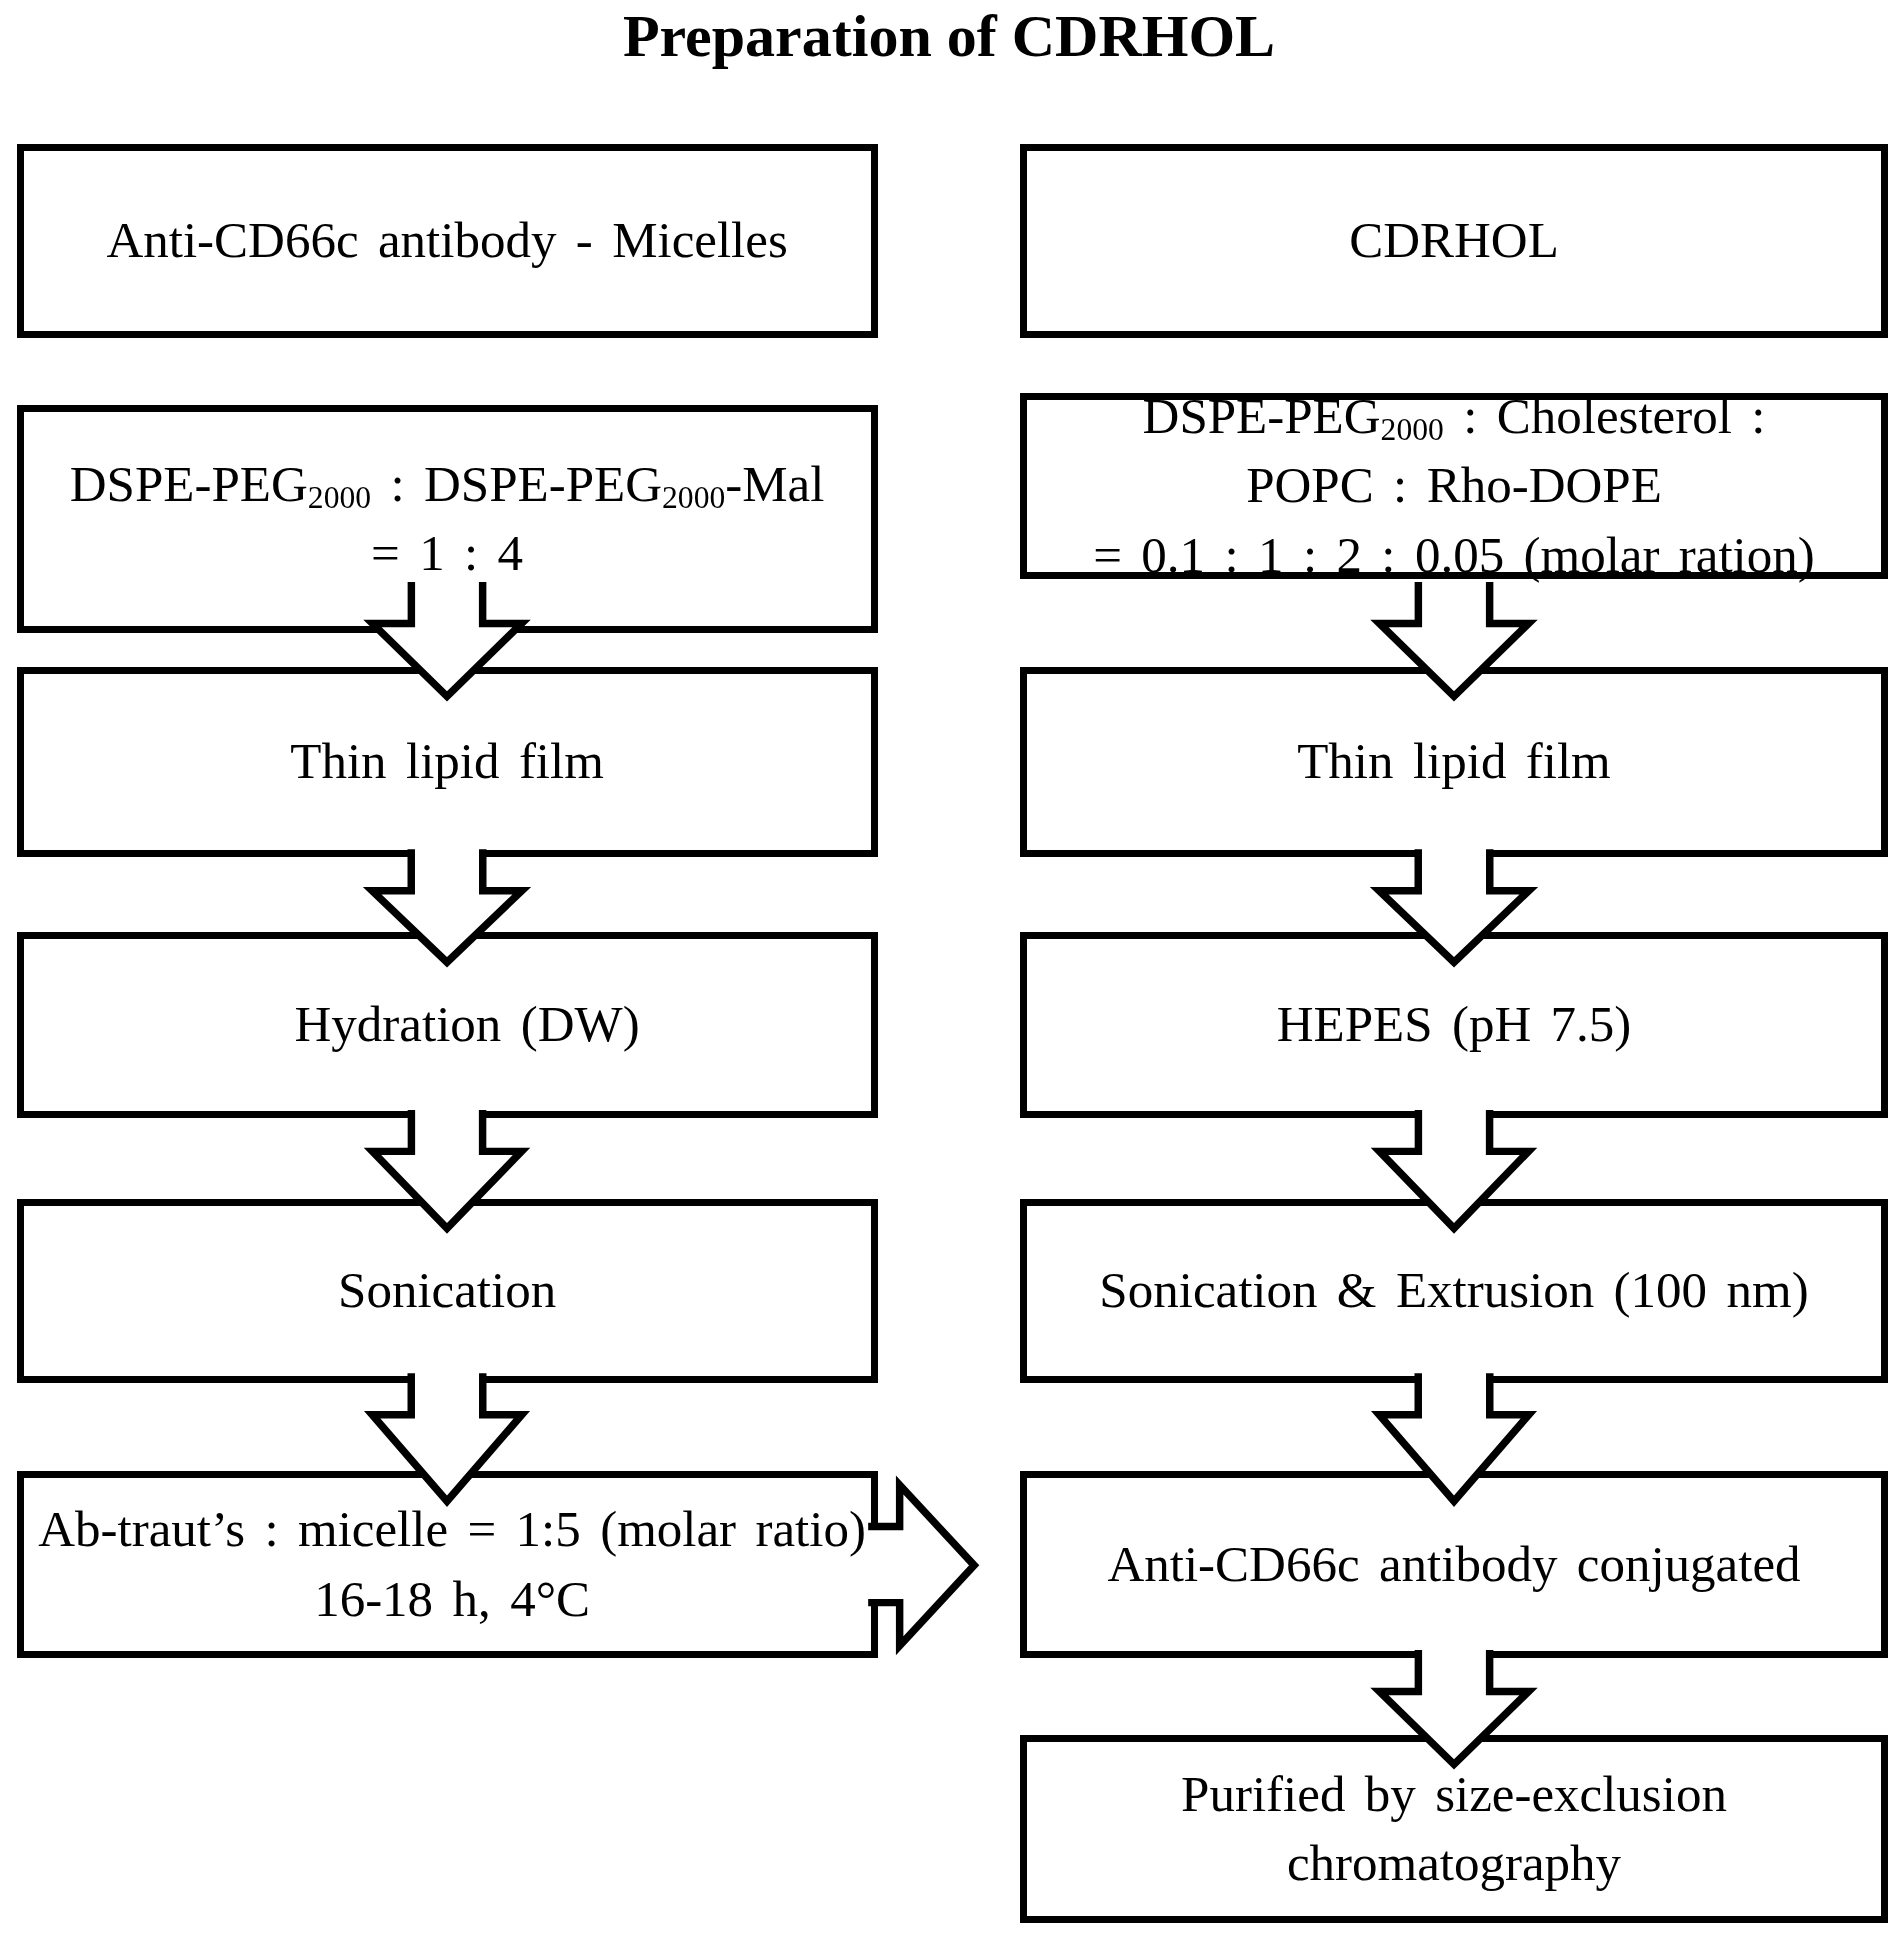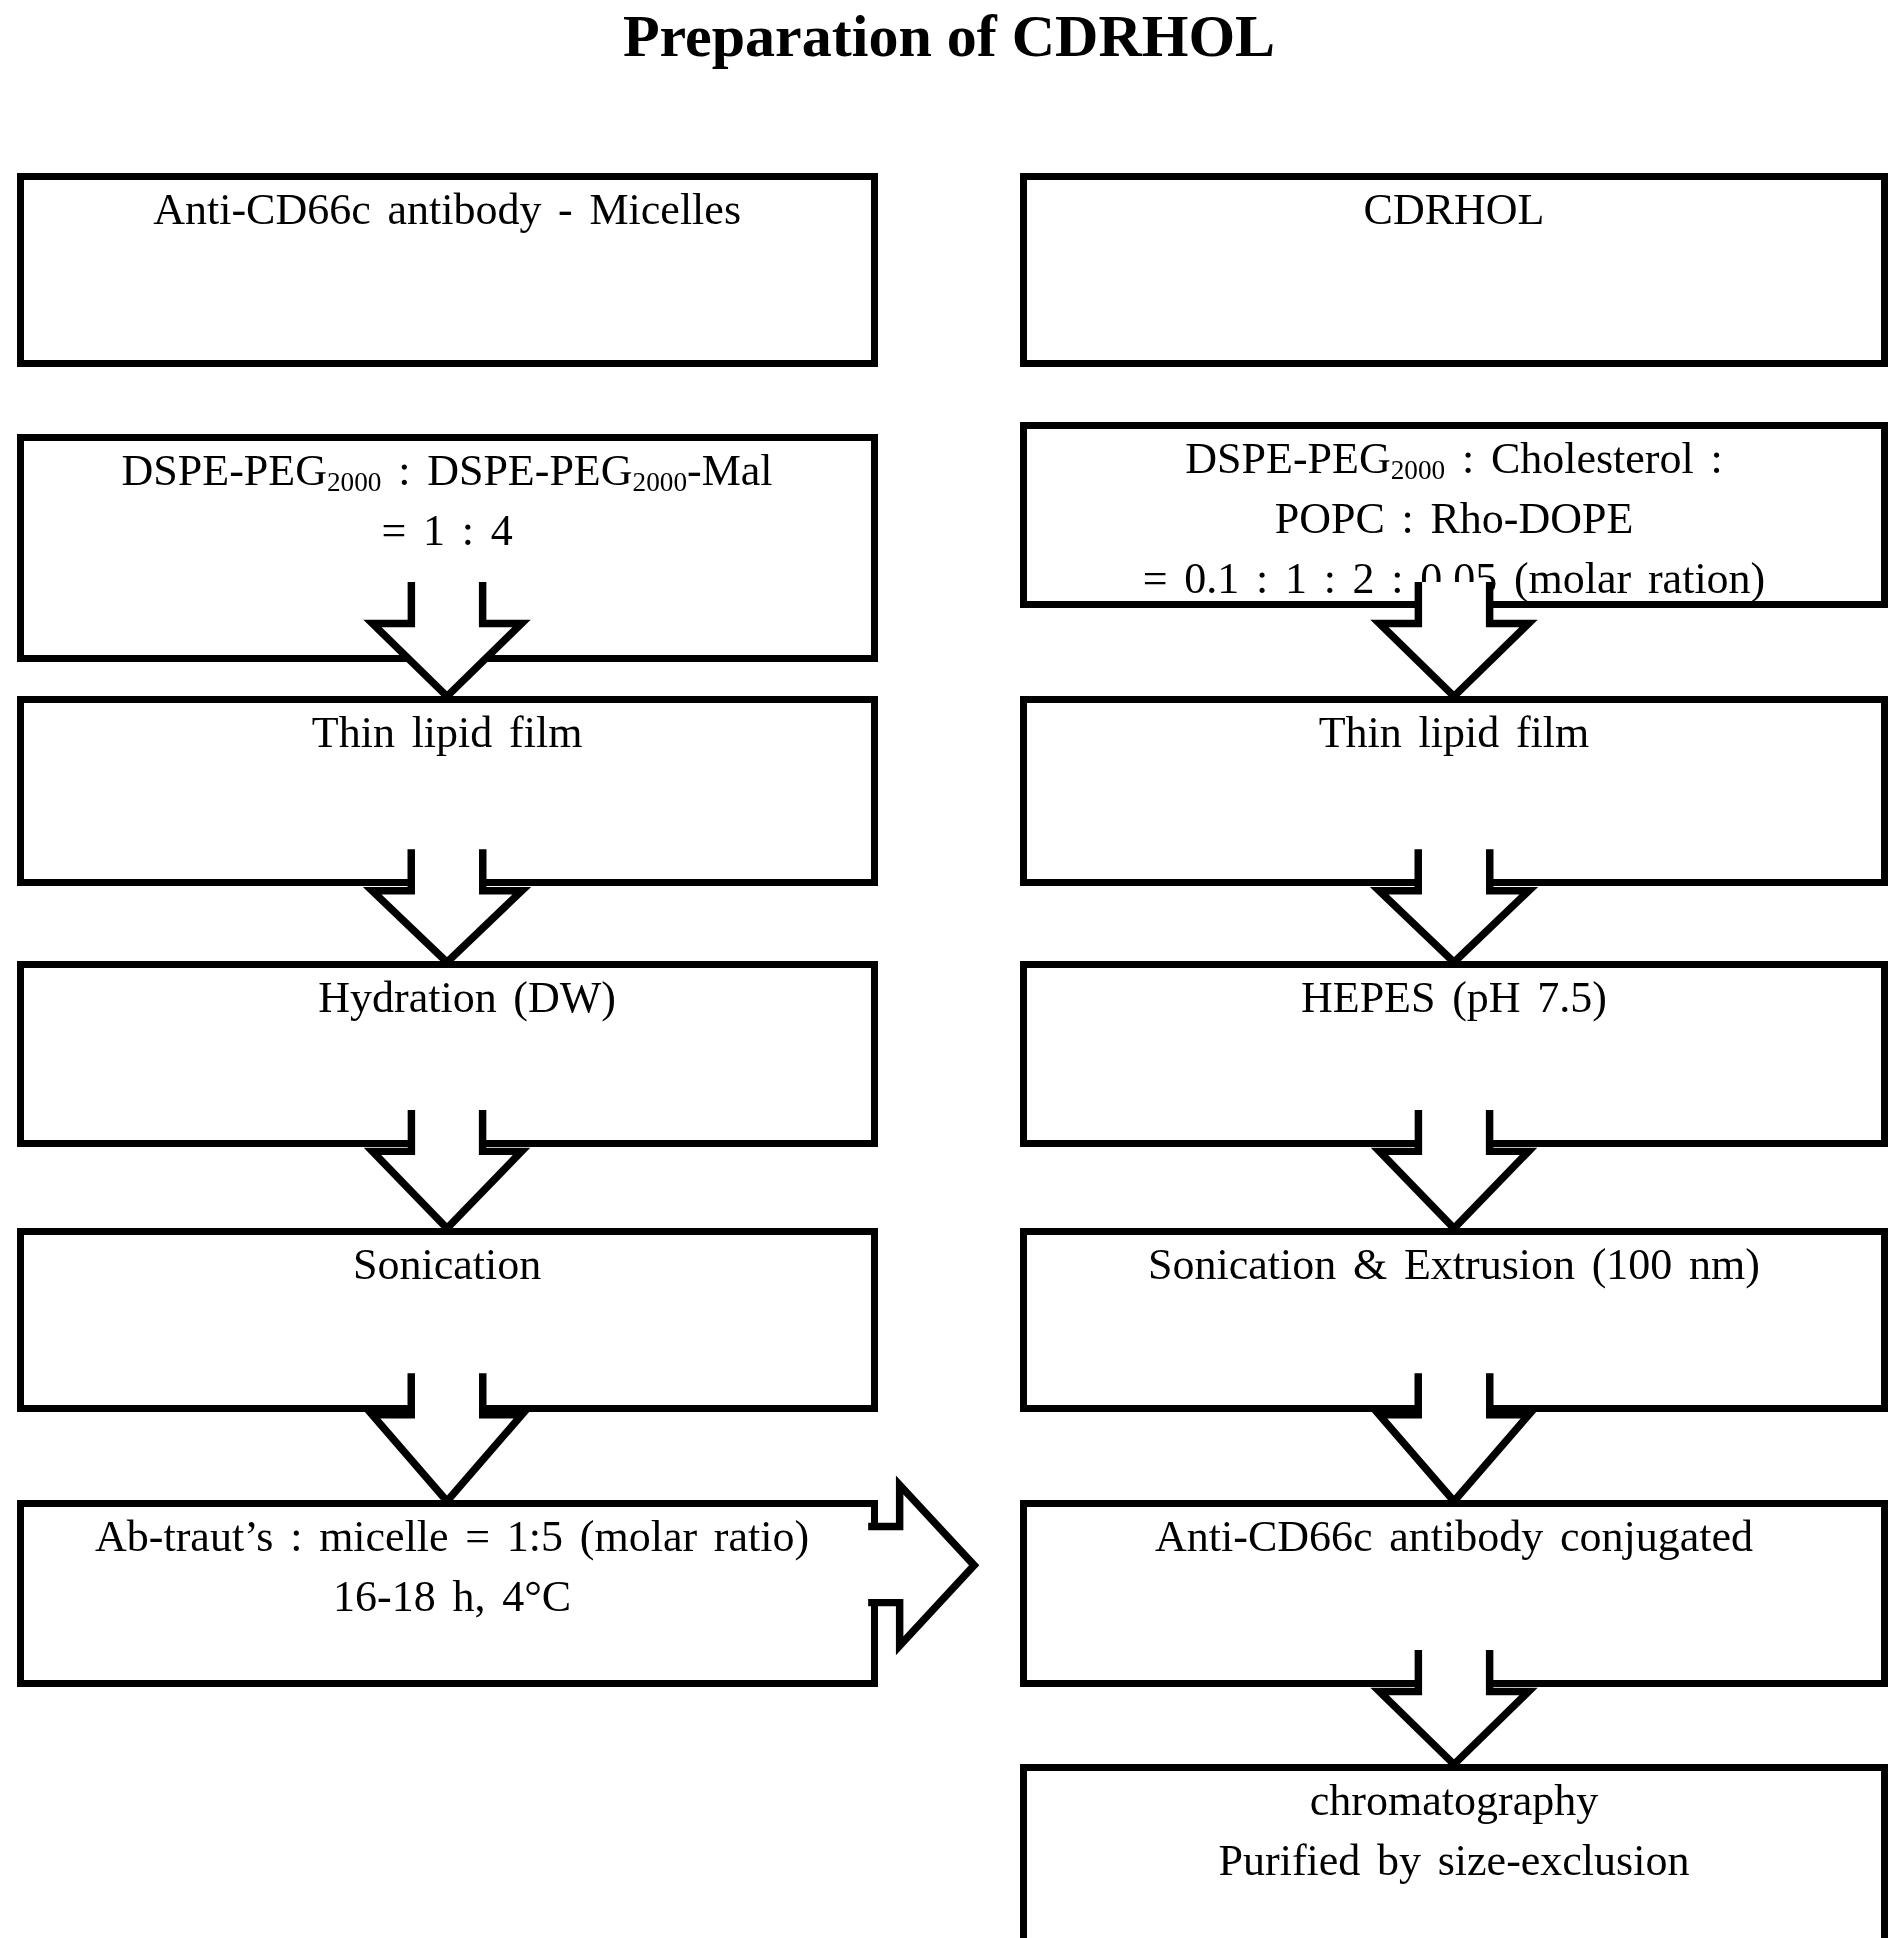--- a/index.html
+++ b/index.html
@@ -19,26 +19,26 @@
     letter-spacing:0px;
   }
   .box{
     position:absolute;
     box-sizing:border-box;
     border:7.5px solid #000;
     background:#fff;
     display:flex;
     flex-direction:column;
     align-items:center;
+    justify-content:center;
     text-align:center;
-    font-size:44px;
+    font-size:51px;
     line-height:1.36;
     word-spacing:0.13em;
     z-index:1;
-    margin-top:29px;
   }
   .box .line{white-space:nowrap;}
   .box .sub{
     font-size:0.62em;
     vertical-align:-0.22em;
   }
   .arrow{
     position:absolute;
     overflow:visible;
     z-index:2;
@@ -90,22 +90,22 @@
 <div class="box" style="left:1020px; top:932px; width:868px; height:186px;">
     <div class="line"><span>HEPES (pH 7.5)</span></div>
   </div>
 <div class="box" style="left:1020px; top:1199px; width:868px; height:184px;">
     <div class="line"><span>Sonication &amp; Extrusion (100 nm)</span></div>
   </div>
 <div class="box" style="left:1020px; top:1471px; width:868px; height:187px;">
     <div class="line"><span>Anti-CD66c antibody conjugated</span></div>
   </div>
 <div class="box" style="left:1020px; top:1735px; width:868px; height:188px;">
+    <div class="line"><span>Purified by size-exclusion</span></div>
     <div class="line"><span>chromatography</span></div>
-    <div class="line"><span>Purified by size-exclusion</span></div>
   </div>
 
 <svg class="arrow" style="left:868px; top:1485px;" width="113" height="164" viewBox="0 0 136 198">
   <path d="M0 50 L38 50 L38 0 L128 97 L38 194 L38 142 L0 142"></path>
 </svg>
 
 <svg class="arrow" width="158" height="121" viewBox="0 0 190 146" style="left: 368px; top: 582px;">
     <path d="M52 0 L52 50 L5 50 L95 138 L185 50 L138 50 L138 0"></path>
   </svg>
 <svg class="arrow" width="158" height="120" viewBox="0 0 190 144" style="left: 368px; top: 849px;">

